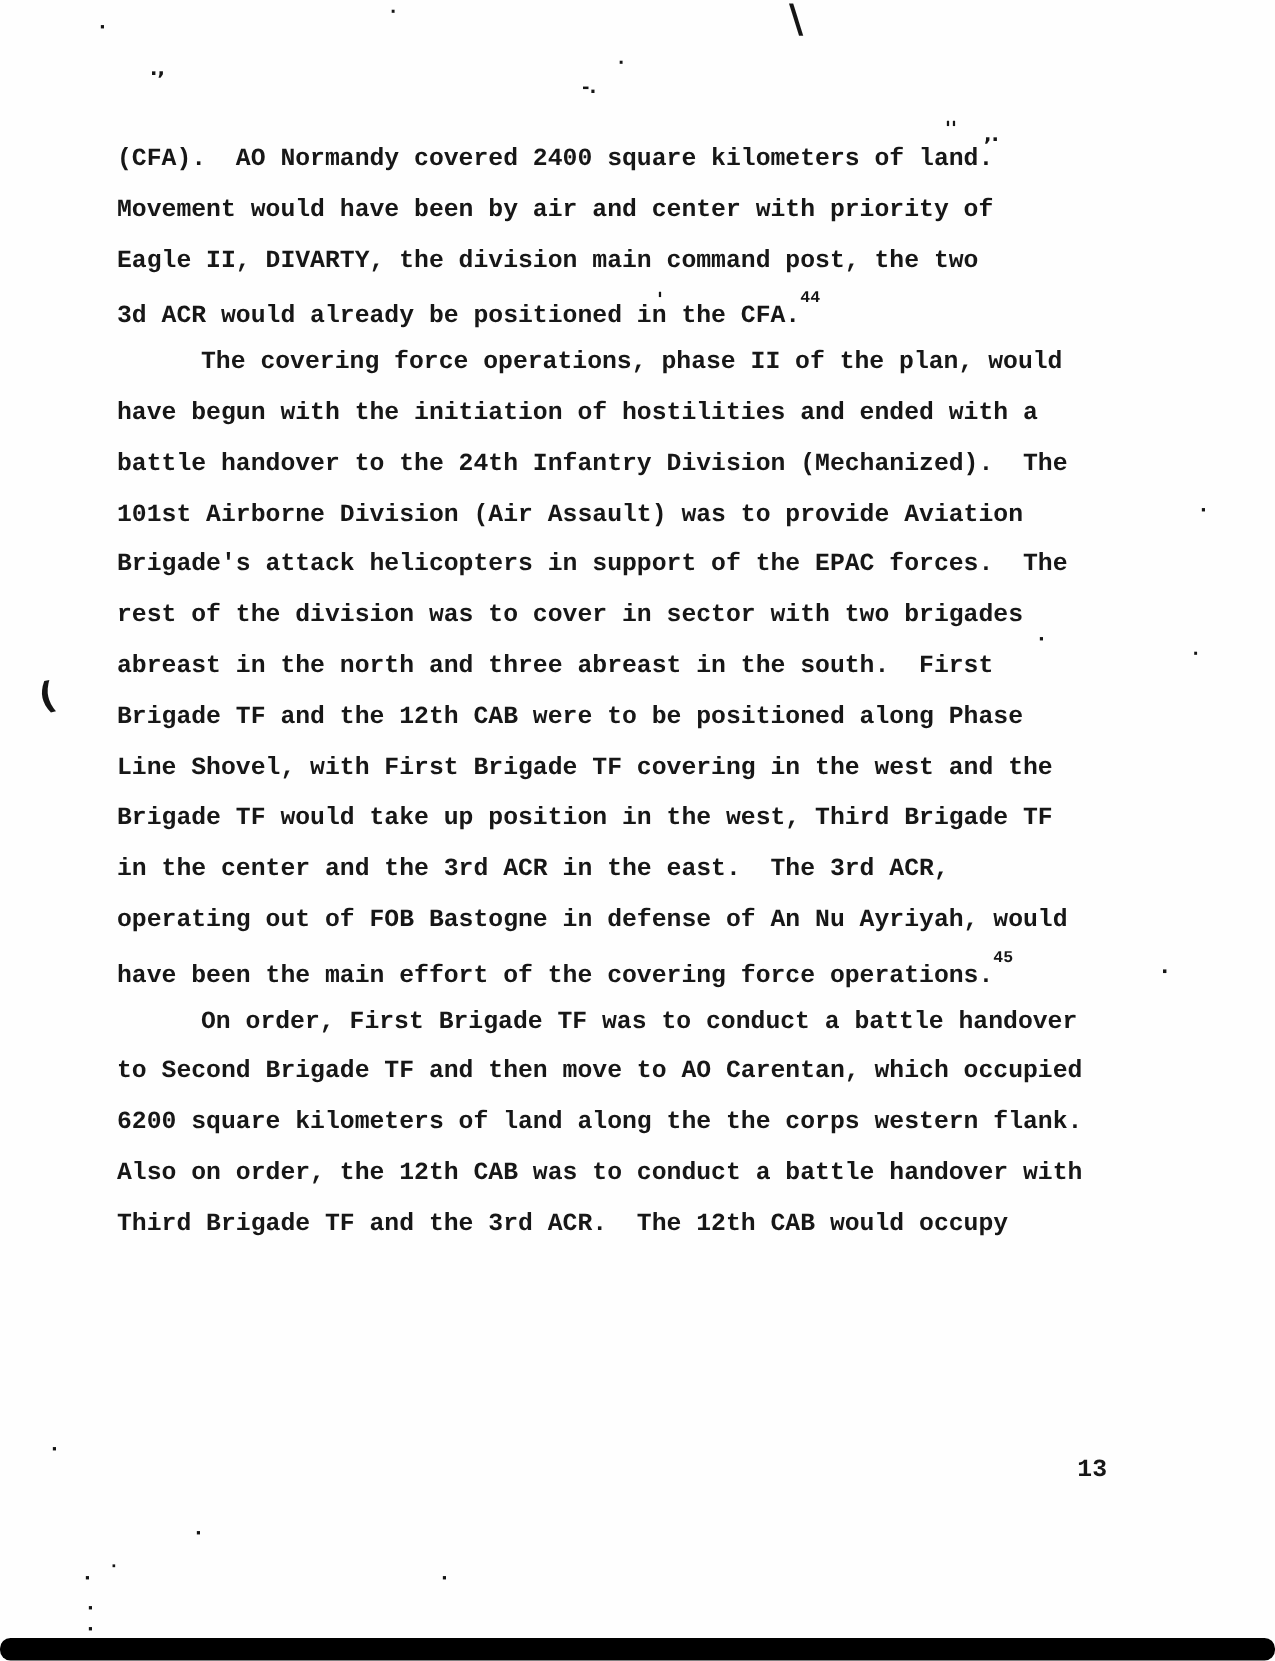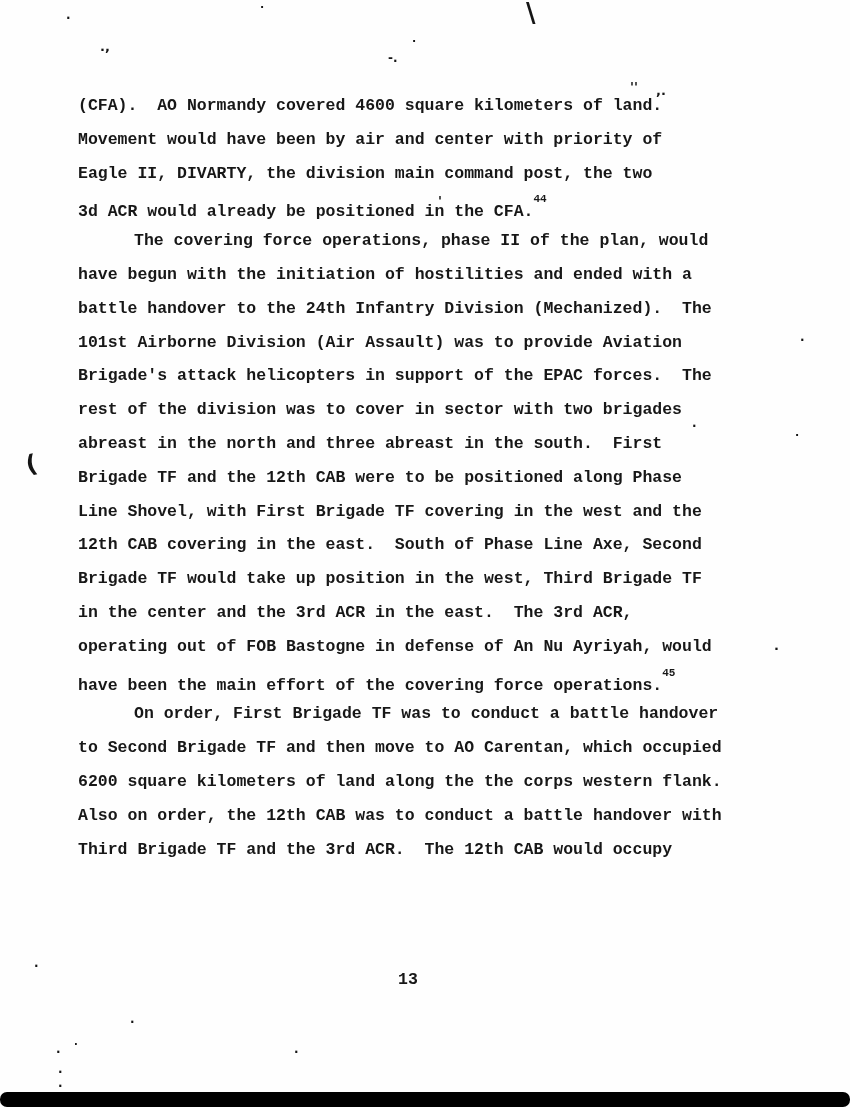--- a/index.html
+++ b/index.html
@@ -41,21 +41,21 @@
     font-weight: bold;
     position: relative;
     top: -7px;
     left: 0;
   }
   .page-number {
     position: absolute;
     left: 78px;
     top: 970px;
     width: 660px;
-    text-align: center;
+    text-align: right;
     font-size: 16.5px;
     font-weight: bold;
     color: #171717;
   }
   .mark {
     position: absolute;
     color: #151515;
     font-weight: bold;
     font-family: "DejaVu Sans", sans-serif;
     line-height: 1;
@@ -68,34 +68,33 @@
     height: 15px;
     background: #000000;
     border-radius: 7px;
   }
 </style>
 </head>
 <body>
 
 <div class="page">
   <div class="content">
-      <div class="line"><span>(CFA).  AO Normandy covered 4600 square kilometers of land.</span></div>
+      <div class="line"><span>(CFA).  AO Normandy covered 2400 square kilometers of land.</span></div>
       <div class="line"><span>Movement would have been by air and center with priority of</span></div>
       <div class="line"><span>Eagle II, DIVARTY, the division main command post, the two</span></div>
       <div class="line"><span>3d ACR would already be positioned in the CFA.</span><sup>44</sup></div>
       <div class="line indent"><span>The covering force operations, phase II of the plan, would</span></div>
       <div class="line"><span>have begun with the initiation of hostilities and ended with a</span></div>
       <div class="line"><span>battle handover to the 24th Infantry Division (Mechanized).  The</span></div>
       <div class="line"><span>101st Airborne Division (Air Assault) was to provide Aviation</span></div>
       <div class="line"><span>Brigade's attack helicopters in support of the EPAC forces.  The</span></div>
       <div class="line"><span>rest of the division was to cover in sector with two brigades</span></div>
       <div class="line"><span>abreast in the north and three abreast in the south.  First</span></div>
       <div class="line"><span>Brigade TF and the 12th CAB were to be positioned along Phase</span></div>
       <div class="line"><span>Line Shovel, with First Brigade TF covering in the west and the</span></div>
-      <div class="line"><span>12th CAB covering in the east.  South of Phase Line Axe, Second</span></div>
       <div class="line"><span>Brigade TF would take up position in the west, Third Brigade TF</span></div>
       <div class="line"><span>in the center and the 3rd ACR in the east.  The 3rd ACR,</span></div>
       <div class="line"><span>operating out of FOB Bastogne in defense of An Nu Ayriyah, would</span></div>
       <div class="line"><span>have been the main effort of the covering force operations.</span><sup>45</sup></div>
       <div class="line indent"><span>On order, First Brigade TF was to conduct a battle handover</span></div>
       <div class="line"><span>to Second Brigade TF and then move to AO Carentan, which occupied</span></div>
       <div class="line"><span>6200 square kilometers of land along the the corps western flank.</span></div>
       <div class="line"><span>Also on order, the 12th CAB was to conduct a battle handover with</span></div>
       <div class="line"><span>Third Brigade TF and the 3rd ACR.  The 12th CAB would occupy</span></div>
     </div>

